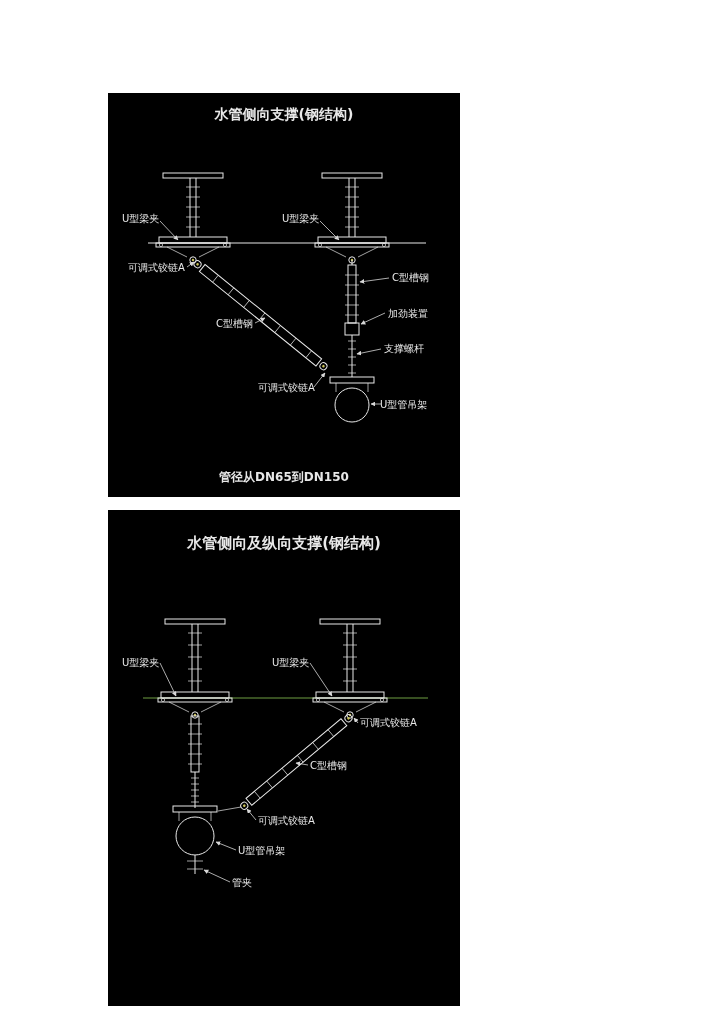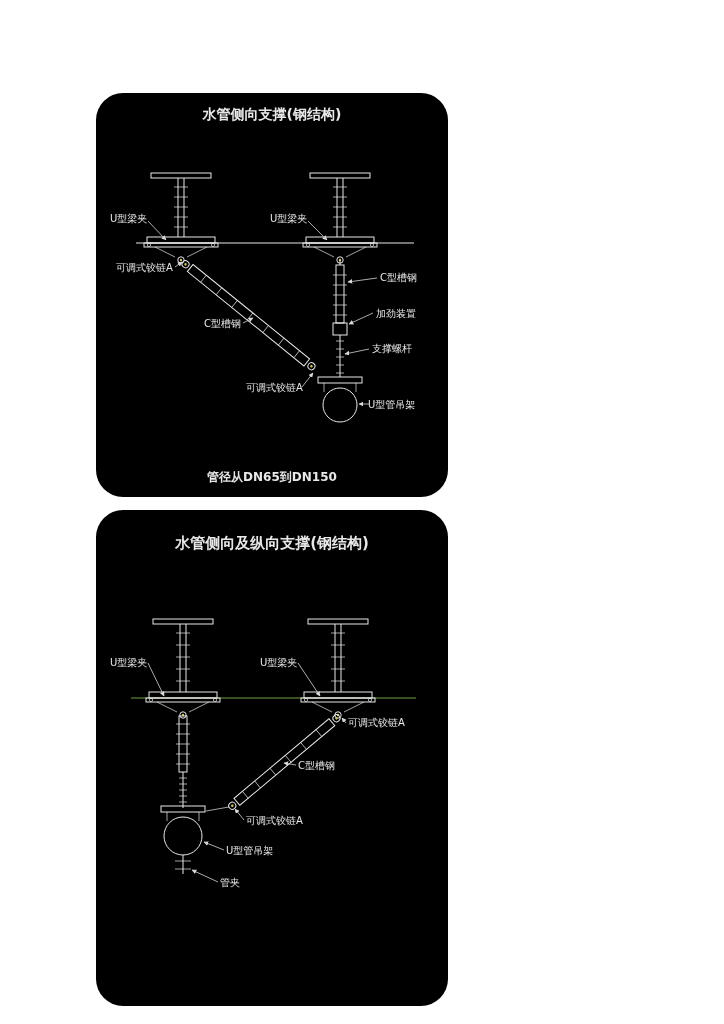--- a/index.html
+++ b/index.html
@@ -2,21 +2,21 @@
 <html style="--page_bg: #ffffff; --panel_bg: #000000; --line: #e8e8e8; --leader: #d8d8d8; --green_line: #6f9e43; --hinge_accent: #c9c258;"><head>
 <meta charset="utf-8">
 <style>
   html,body{margin:0;padding:0;}
   body{
     width:724px;height:1024px;
     background:var(--page_bg,#fff);
     position:relative;
     font-family:"DejaVu Sans",sans-serif;
   }
-  .panel{position:absolute;left:96px;width:352px;background:var(--panel_bg,#000);border-radius:27px;}
+  .panel{position:absolute;left:108px;width:352px;background:var(--panel_bg,#000);}
   #panel-top{top:93px;height:404px;}
   #panel-bottom{top:510px;height:496px;}
   svg{display:block;}
   .ln{stroke:var(--line,#e8e8e8);stroke-width:1;fill:none;}
   .thin{stroke:var(--line,#e8e8e8);stroke-width:.7;fill:none;}
   .leader{stroke:var(--leader,#d8d8d8);stroke-width:.8;fill:none;}
   .gln{stroke:var(--green_line,#6f9e43);stroke-width:1.2;fill:none;}
   .dot{fill:var(--hinge_accent,#c9c258);stroke:none;}
   .lbl{font-size:10px;fill:var(--line,#e8e8e8);}
   .title{font-size:14px;font-weight:bold;fill:var(--line,#f2f2f2);}

